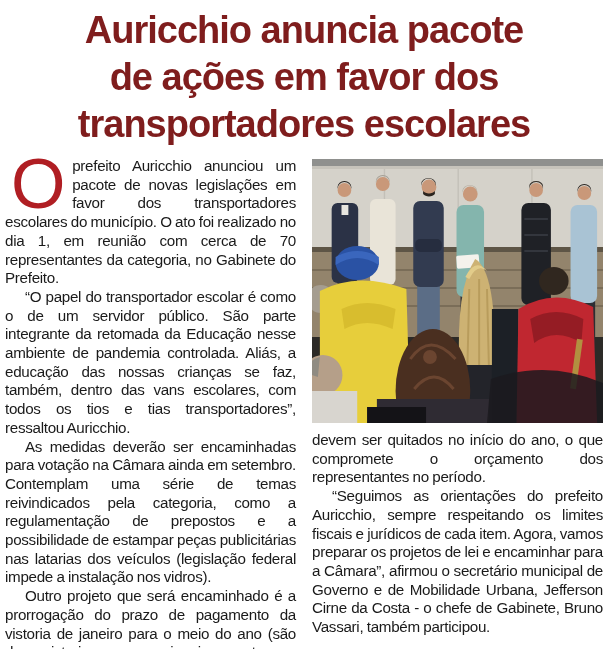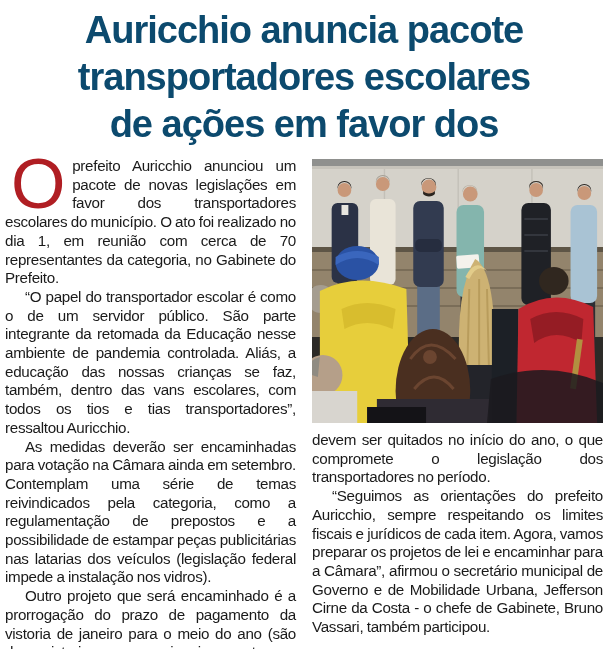--- a/index.html
+++ b/index.html
@@ -2,21 +2,21 @@
 <html lang="pt"><head>
 <meta charset="utf-8">
 <style>
   html,body { margin:0; padding:0; background:#ffffff; }
   .page {
     position:relative; width:608px; height:649px; background:#ffffff;
     overflow:hidden; font-family:"Liberation Sans", sans-serif;
   }
   .headline {
     margin:7px 4px 9px 4px; text-align:center;
-    color:#0c4a6e; font-weight:700; font-size:38px; line-height:47px;
+    color:#7f1d1d; font-weight:700; font-size:38px; line-height:47px;
     letter-spacing:-1px;
   }
   .headline .hl-line { white-space:nowrap; }
   .columns { display:flex; gap:16px; padding:0 5px; }
   .col {
     flex:1; min-width:0; text-align:justify;
     font-size:15.2px; line-height:18.7px; color:#1a1a1a;
     letter-spacing:-0.3px; word-spacing:-0.5px;
   }
   .col p { margin:0; text-indent:20px; }
@@ -28,22 +28,22 @@
   .photo-wrap { width:100%; height:264px; margin:2px 0 8px 0; }
   .photo-wrap svg { width:100%; height:100%; display:block; }
 </style>
 </head>
 <body>
 
 <div class="page">
 
   <h1 class="headline">
     <div class="hl-line">Auricchio anuncia pacote</div>
+    <div class="hl-line">de ações em favor dos</div>
     <div class="hl-line">transportadores escolares</div>
-    <div class="hl-line">de ações em favor dos</div>
   </h1>
 
   <div class="columns">
 
     <div class="col">
       <p class="no-indent"><span class="dropcap">O</span><span>prefeito Auricchio anunciou um pacote de novas legislações em favor dos transportadores escolares do município. O ato foi realizado no dia 1, em reunião com cerca de 70 representantes da categoria, no Gabinete do Prefeito.</span></p>
       <p>“O papel do transportador escolar é como o de um servidor público. São parte integrante da retomada da Educação nesse ambiente de pandemia controlada. Aliás, a educação das nossas crianças se faz, também, dentro das vans escolares, com todos os tios e tias transportadores”, ressaltou Auricchio.</p>
       <p>As medidas deverão ser encaminhadas para votação na Câmara ainda em setembro. Contemplam uma série de temas reivindicados pela categoria, como a regulamentação de prepostos e a possibilidade de estampar peças publicitárias nas latarias dos veículos (legislação federal impede a instalação nos vidros).</p>
       <p>Outro projeto que será encaminhado é a prorrogação do prazo de pagamento da vistoria de janeiro para o meio do ano (são duas vistorias: uma em janeiro e outra em junho). A medida atende a uma antiga reivindicação da categoria, já que impostos, como o IPVA,</p>
     </div>
@@ -136,18 +136,18 @@
             <path d="M100 200 Q120 172 146 200 M104 230 Q124 206 144 230" stroke="#6b4530" stroke-width="3" fill="none"></path>
             <circle cx="120" cy="198" r="7" fill="#6b4530"></circle>
             <rect x="66" y="240" width="114" height="24" fill="#2f2b33"></rect>
 
             <path d="M178 264 L182 220 Q240 200 296 224 L296 264 Z" fill="#1b1a1e" opacity="0.85"></path>
             <rect x="56" y="248" width="60" height="16" fill="#141317"></rect>
           </g>
         </svg>
       </div>
 
-      <p class="no-indent">devem ser quitados no início do ano, o que compromete o legislação dos transportadores no período.</p>
+      <p class="no-indent">devem ser quitados no início do ano, o que compromete o orçamento dos representantes no período.</p>
       <p>“Seguimos as orientações do prefeito Auricchio, sempre respeitando os limites fiscais e jurídicos de cada item. Agora, vamos preparar os projetos de lei e encaminhar para a Câmara”, afirmou o secretário municipal de Governo e de Mobilidade Urbana, Jefferson Cirne da Costa - o chefe de Gabinete, Bruno Vassari, também participou.</p>
     </div>
 
   </div>
 </div>
 
 </body></html>

